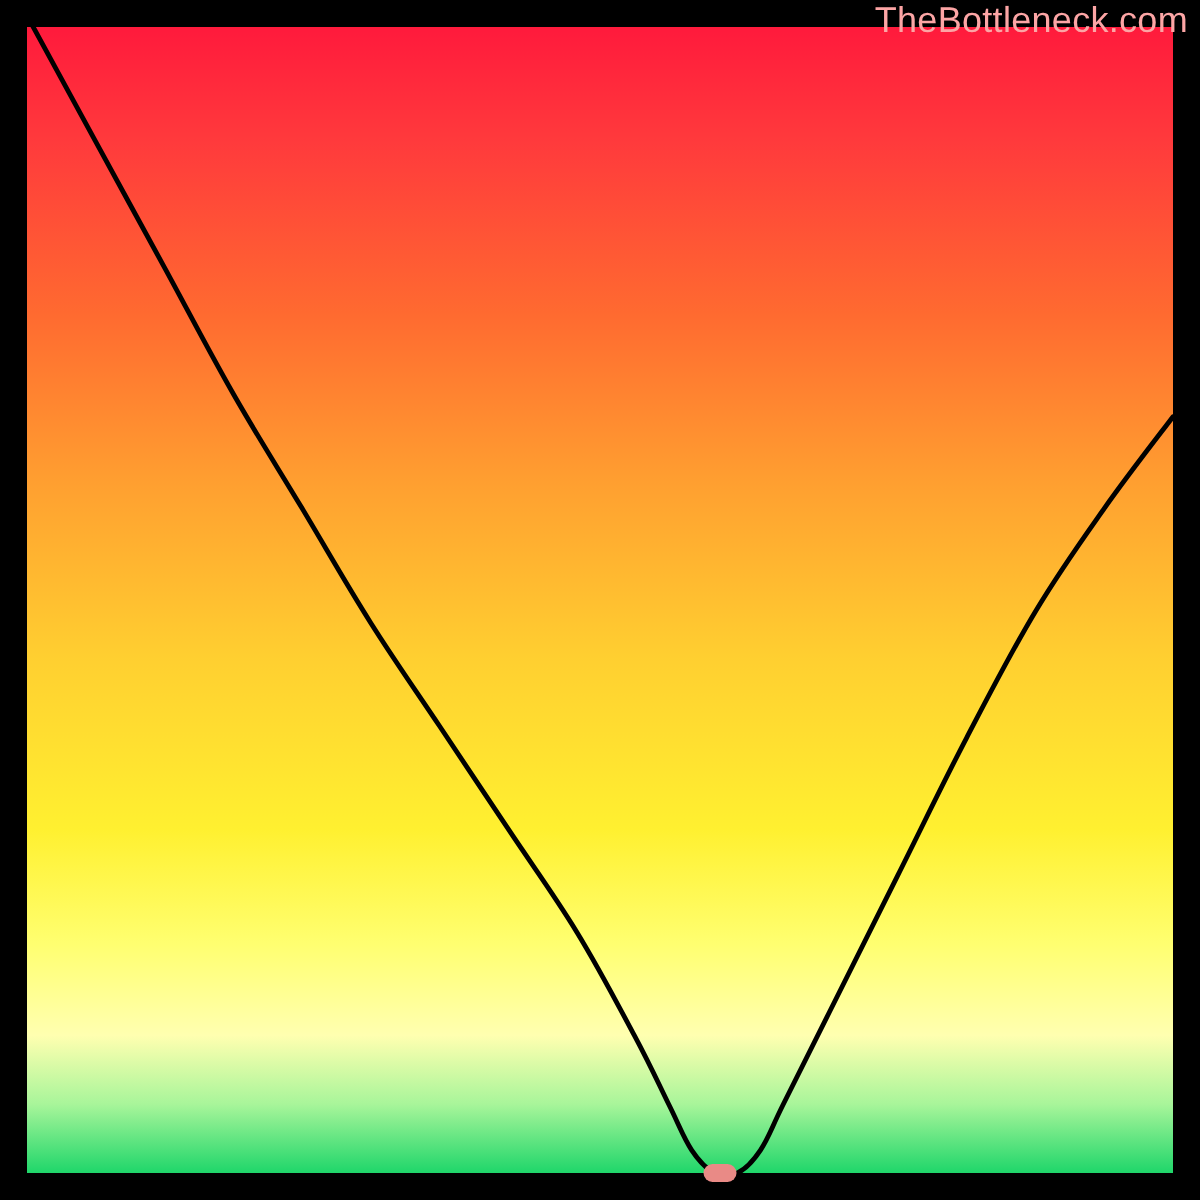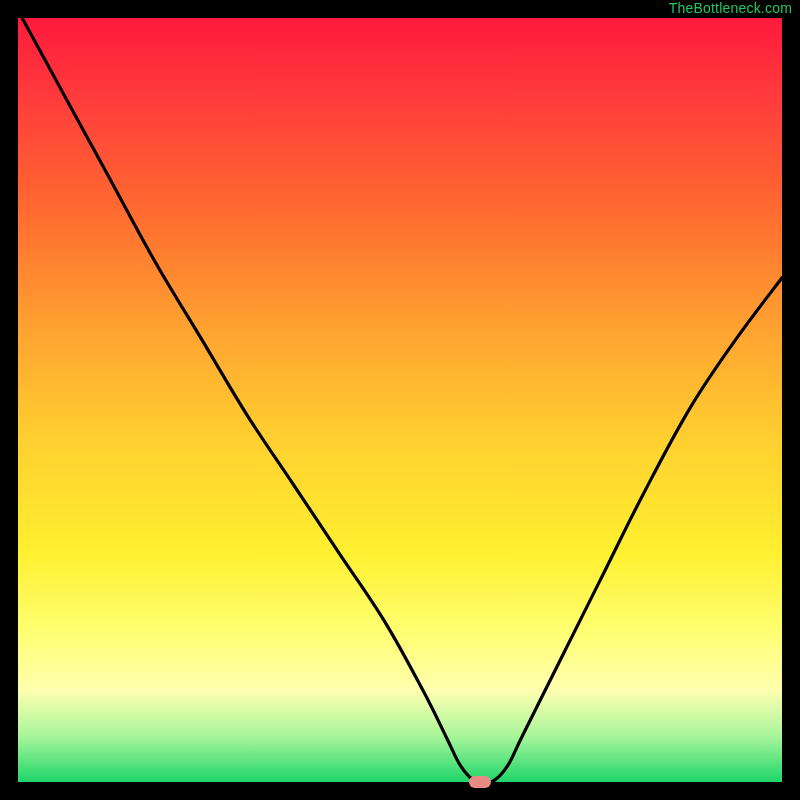--- a/index.html
+++ b/index.html
@@ -49,22 +49,22 @@
     width: 22px;
     height: 12px;
     border-radius: 6px;
     background: #e98a86;
     transform: translate(-50%, -50%);
   }
   .watermark {
     position: absolute;
     top: 0;
     right: 8px;
-    font-size: 14px;
-    color: #22c55e;
+    font-size: 24px;
+    color: #fca5a5;
     font-weight: 500;
     letter-spacing: 0.2px;
   }
 </style>
 </head>
 <body>
 
 <div class="frame">
   <div class="plot">
     <svg class="curve-svg" viewBox="0 0 764 764" preserveAspectRatio="none">

